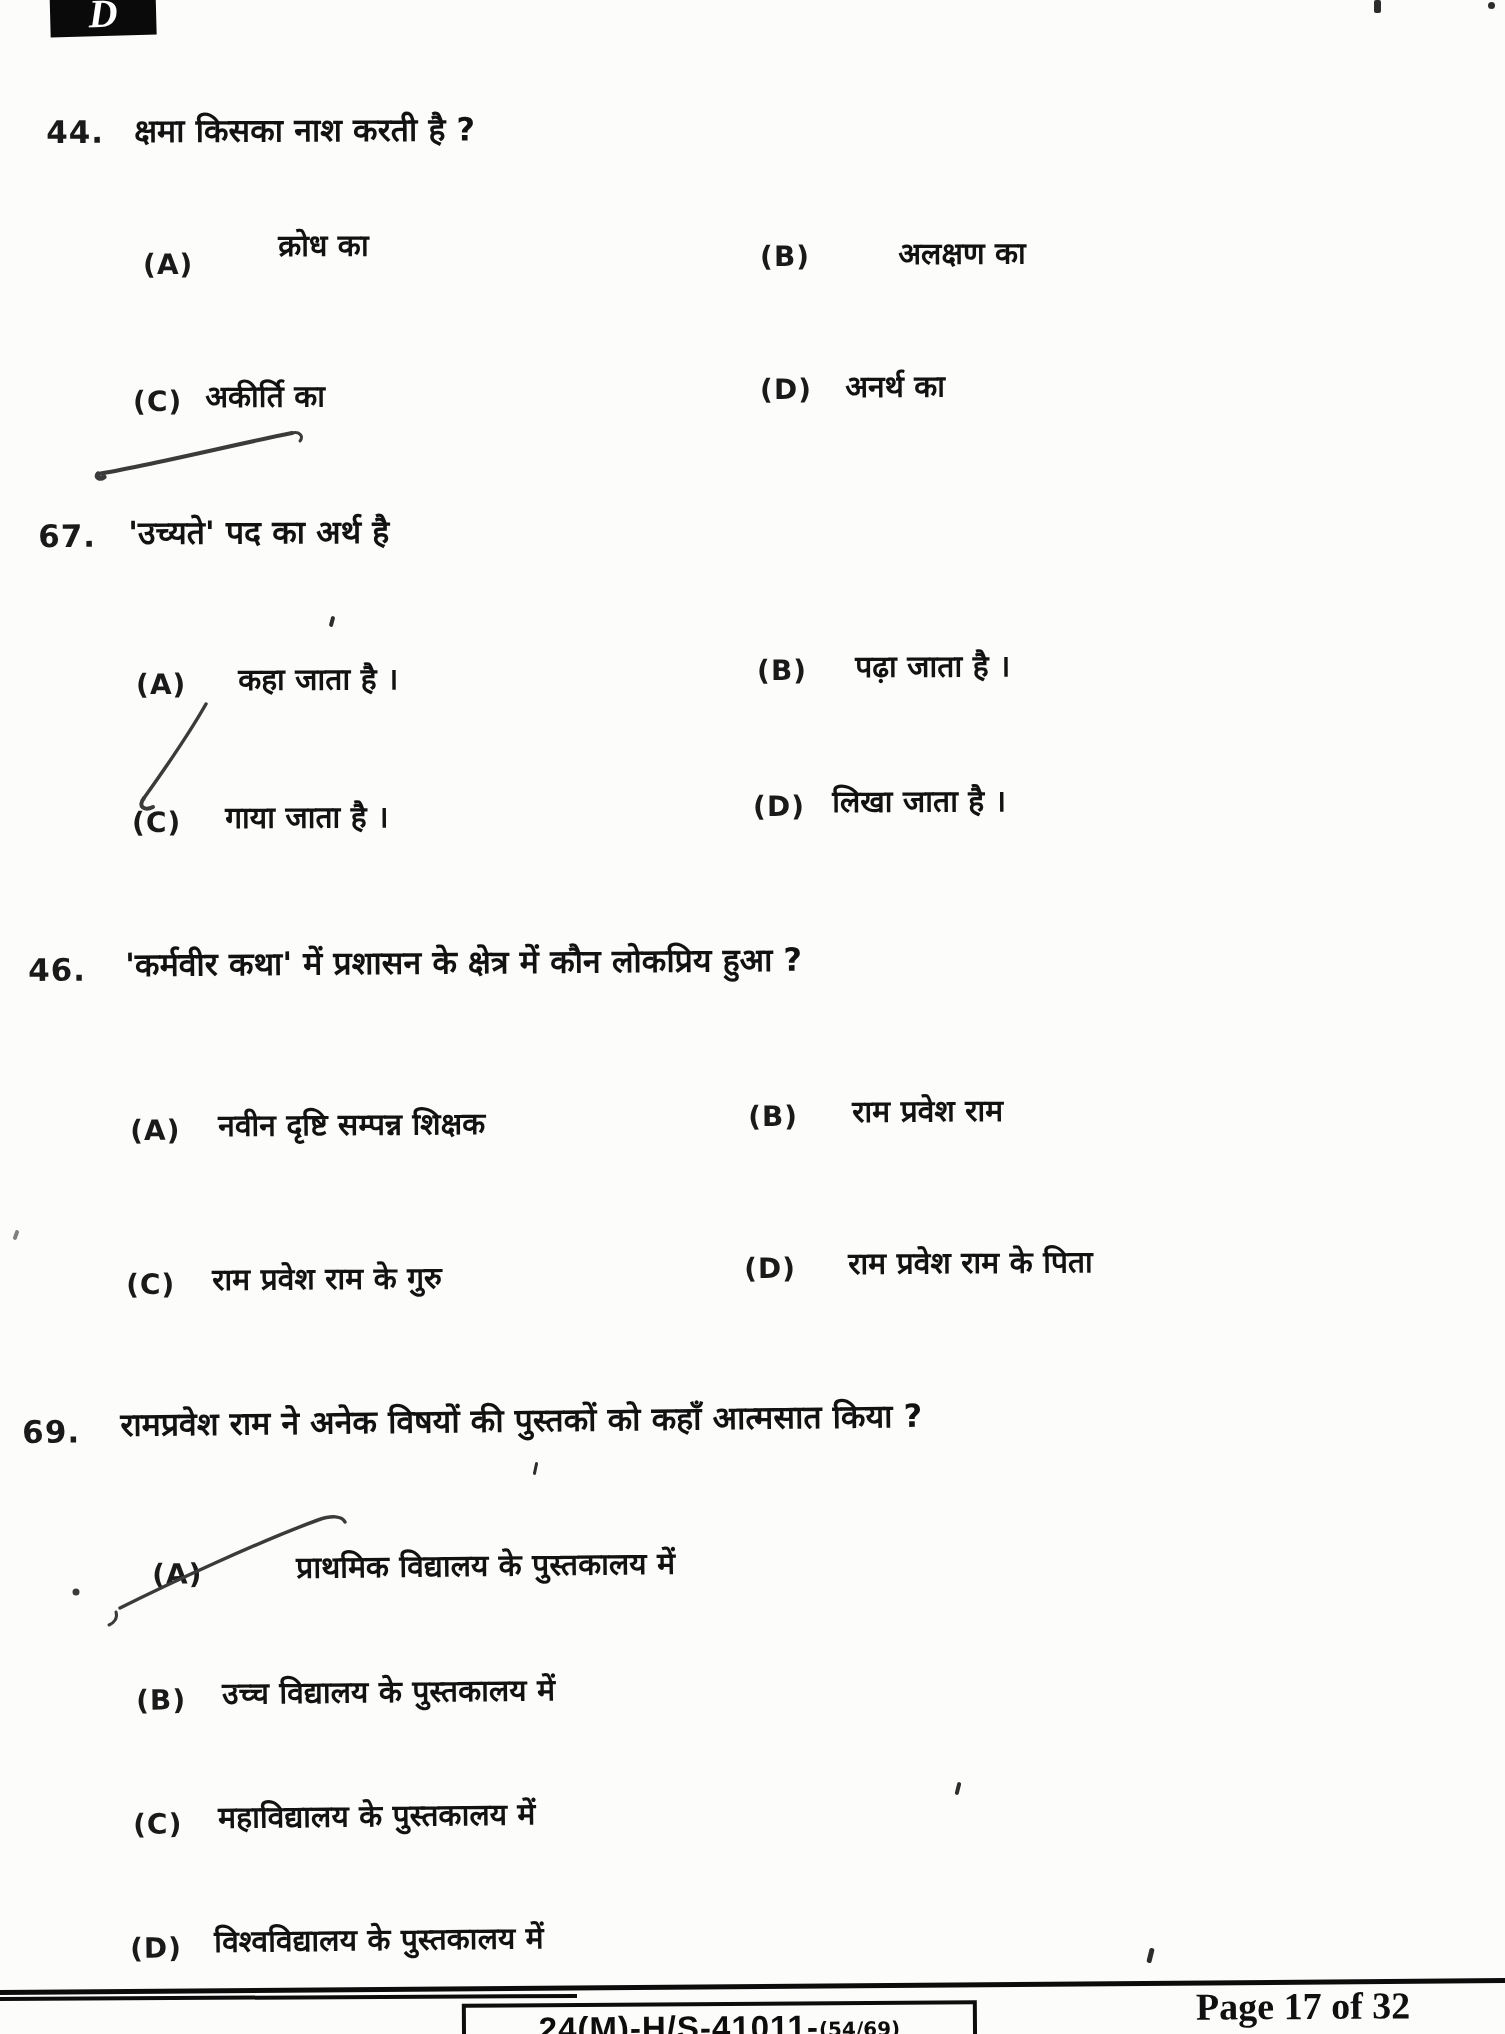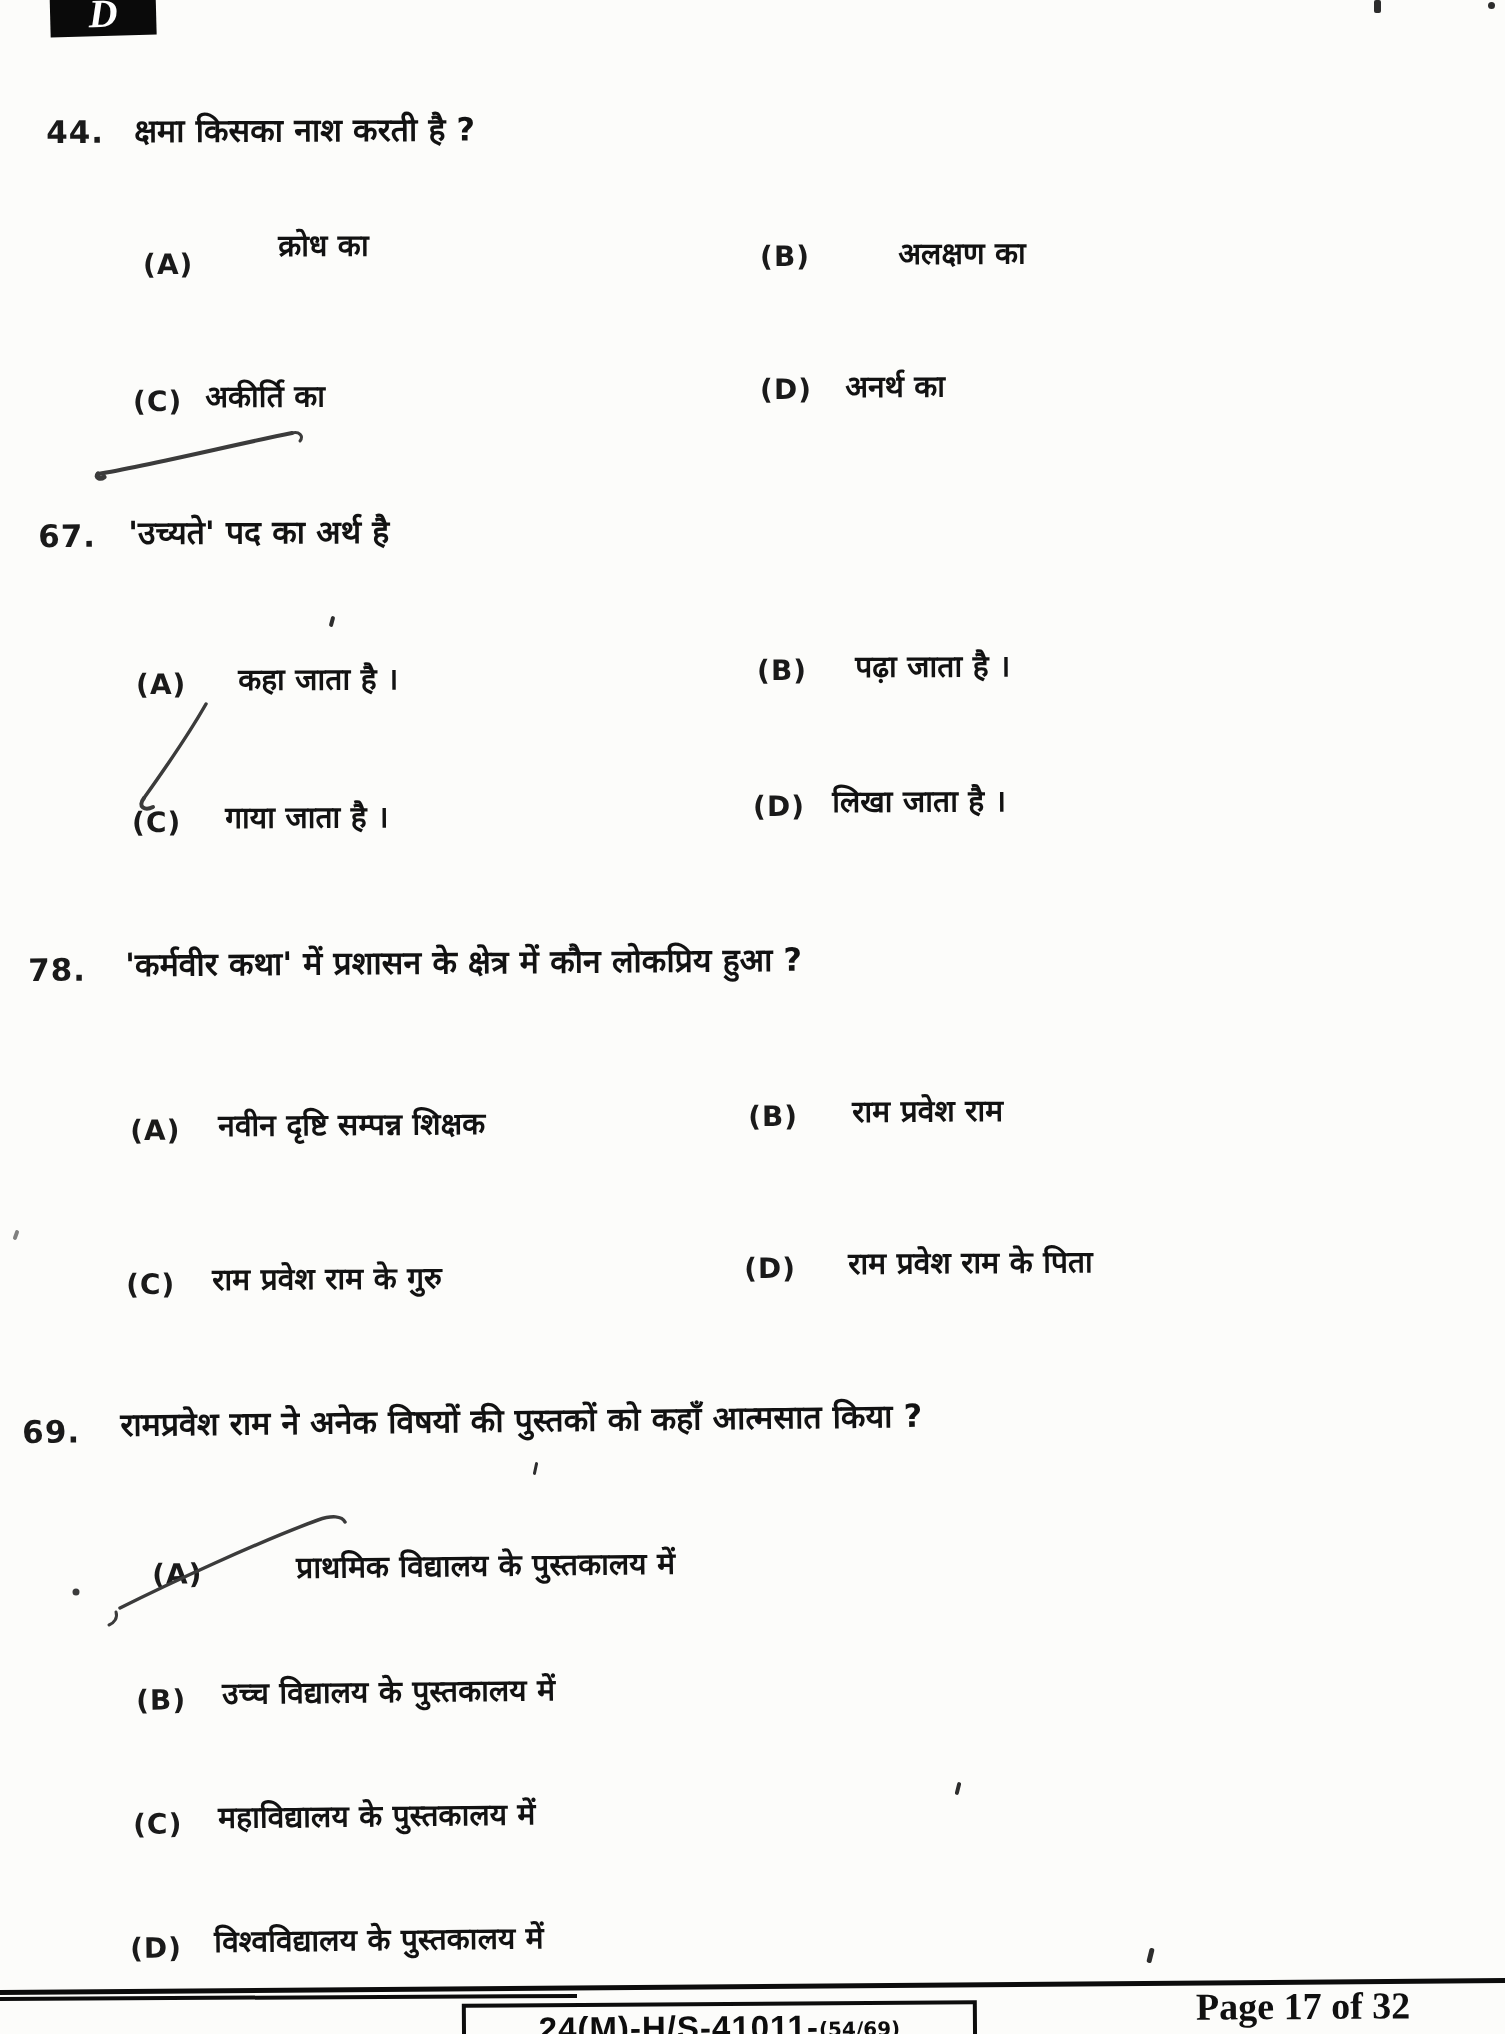--- a/index.html
+++ b/index.html
@@ -110,21 +110,21 @@
     <span class="abs opt-text tilt-a" style="left:832px;top:780px;">लिखा जाता है ।</span>
 
     <svg class="mark" style="left:128px;top:700px;" width="100" height="120">
       <path d="M78,4 C62,32 36,70 16,98" stroke-width="3.5"></path>
       <path d="M16,98 c-7,9 1,13 9,9" stroke-width="4"></path>
     </svg>
     <div class="stray" style="left:330px;top:616px;width:4px;height:11px;transform:rotate(15deg);"></div>
   </section>
 
   <section>
-    <span class="abs q-num tilt-b" style="left:28px;top:952px;">78.</span>
+    <span class="abs q-num tilt-b" style="left:28px;top:952px;">46.</span>
     <span class="abs q-text tilt-b" style="left:125px;top:942px;">'कर्मवीर कथा' में प्रशासन के क्षेत्र में कौन लोकप्रिय हुआ ?</span>
 
     <span class="abs opt-label tilt-b" style="left:130px;top:1114px;">(A)</span>
     <span class="abs opt-text tilt-b" style="left:218px;top:1104px;">नवीन दृष्टि सम्पन्न शिक्षक</span>
     <span class="abs opt-label tilt-b" style="left:748px;top:1100px;">(B)</span>
     <span class="abs opt-text tilt-b" style="left:852px;top:1090px;">राम प्रवेश राम</span>
 
     <span class="abs opt-label tilt-b" style="left:126px;top:1268px;">(C)</span>
     <span class="abs opt-text tilt-b" style="left:212px;top:1258px;">राम प्रवेश राम के गुरु</span>
     <span class="abs opt-label tilt-b" style="left:744px;top:1252px;">(D)</span>

